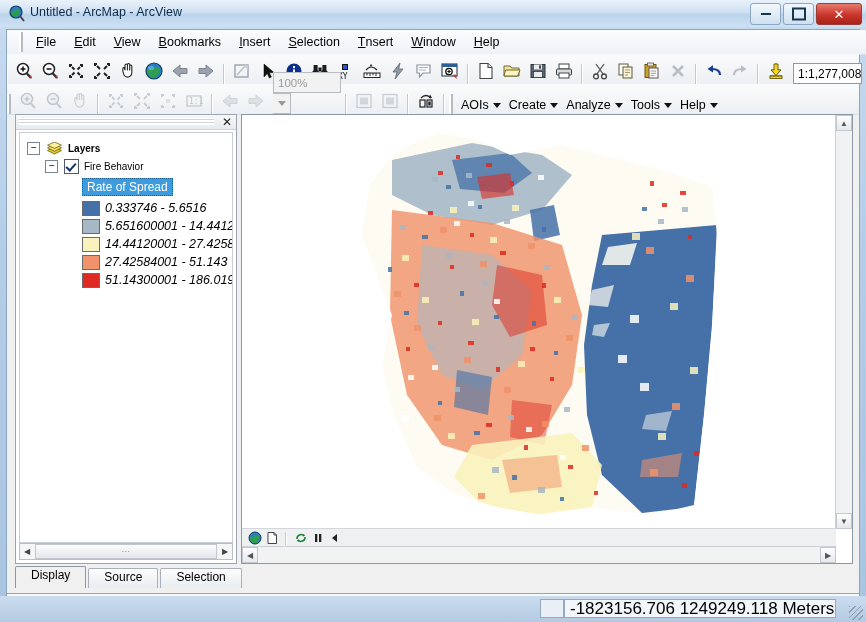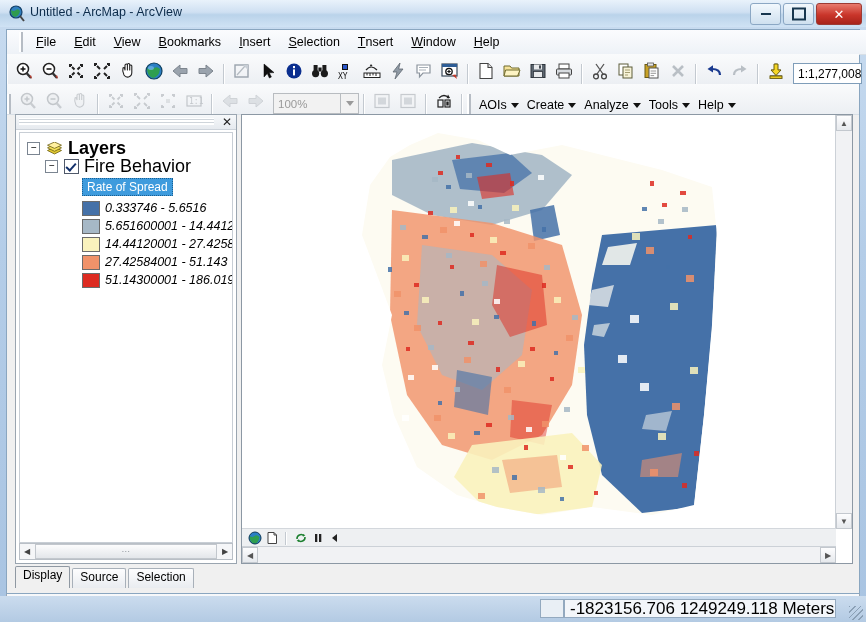--- a/index.html
+++ b/index.html
@@ -62,34 +62,34 @@
   .toc-body{position:absolute;left:3px;top:17px;right:3px;bottom:20px;
       background:#fff;border:1px solid #c8ced5;overflow:hidden;}
   .row{display:flex;align-items:center;height:18px;white-space:nowrap;}
   .pm{width:11px;height:11px;border:1px solid #7b8591;background:#fff;
       display:flex;align-items:center;justify-content:center;font-size:10px;line-height:9px;
       font-family:"Liberation Mono",monospace;flex:none;}
   .cb{width:13px;height:13px;border:1px solid #50596a;background:#fff;position:relative;flex:none;}
   .cb:after{content:"";position:absolute;left:3px;top:1px;width:4px;height:8px;
       border:solid #12306b;border-width:0 2px 2px 0;transform:rotate(42deg);}
   .lyr-ico{width:17px;height:13px;flex:none;}
-  .lbl{font-size:18px;padding-left:5px;}
+  .lbl{font-size:10px;padding-left:5px;}
   .lbl.bold{font-weight:bold;}
   .sel{background:#3e9bdd;color:#fff;padding:1px 4px;border:1px dotted #1a5f92;}
   .sw{width:16px;height:13px;border:1px solid #6b6b6b;flex:none;}
   .legrow{display:flex;align-items:center;height:18px;padding-left:62px;font-style:italic;}
   .legrow .t{font-size:12.5px;padding-left:5px;white-space:nowrap;}
   .toc-hs{position:absolute;left:3px;right:3px;bottom:3px;height:15px;
       border:1px solid #b9bfc6;background:#f5f6f8;display:flex;align-items:center;}
   .hs-ar{width:14px;height:13px;display:flex;align-items:center;justify-content:center;font-size:8px;color:#444;}
   .hs-th{flex:1;height:13px;margin:0 1px;background:linear-gradient(180deg,#fcfcfd,#e3e6ea);
       border:1px solid #c2c7cd;display:flex;align-items:center;justify-content:center;
       font-size:8px;color:#8a9098;letter-spacing:1px;}
   .toc-tabs{position:absolute;left:8px;top:536px;display:flex;align-items:flex-end;gap:2px;}
-  .ttab{height:18px;padding:1px 7px 0;font-size:12px;border:1px solid #a8b0b9;
+  .ttab{height:18px;padding:1px 15px 0;font-size:12px;border:1px solid #a8b0b9;
       border-bottom:none;background:linear-gradient(180deg,#fdfdfe,#e9ecf0);border-radius:2px 2px 0 0;}
   .ttab.act{background:#f0f0f0;border-color:#8f98a2;font-weight:normal;padding-bottom:2px;}
   
   .mapwrap{position:absolute;left:234px;top:84px;width:612px;height:450px;
       background:#fff;border:1px solid #8c98a4;box-sizing:border-box;}
   .mapcanvas{position:absolute;left:0;top:0;width:594px;height:417px;background:#fff;overflow:hidden;}
   .map-vs{position:absolute;right:0;top:0;width:16px;bottom:34px;background:#f1f2f4;
       border-left:1px solid #ccd1d7;display:flex;flex-direction:column;justify-content:space-between;align-items:center;}
   .map-hs{position:absolute;left:0;bottom:0;height:16px;right:16px;background:#f1f2f4;
       border-top:1px solid #ccd1d7;}
@@ -455,21 +455,21 @@
         <svg width="20" height="20" viewBox="0 0 20 20" opacity=".45">
           <path d="M10 4 L3 10 L10 16 v-3.5h7v-5h-7z" fill="#c3c8ce" stroke="#a4aab0" stroke-width="1"></path>
         </svg>
       </div>
       <div class="tb">
         <svg width="20" height="20" viewBox="0 0 20 20" opacity=".45">
           <path d="M10 4 L17 10 L10 16 v-3.5H3v-5h7z" fill="#c3c8ce" stroke="#a4aab0" stroke-width="1"></path>
         </svg>
       </div>
 
-      <div style="display:flex;margin-left:4px;">
+      <div style="display:flex;margin-left:4px;flex-direction:column;">
         <div class="zoombox">100%</div>
         <div class="zoomdd">
           <span class="cav" style="border-top-color:#9a9a9a"></span>
         </div>
       </div>
 
       <div class="sep"></div>
 
       <div class="tb">
         <svg width="20" height="20" viewBox="0 0 20 20" opacity=".5">

